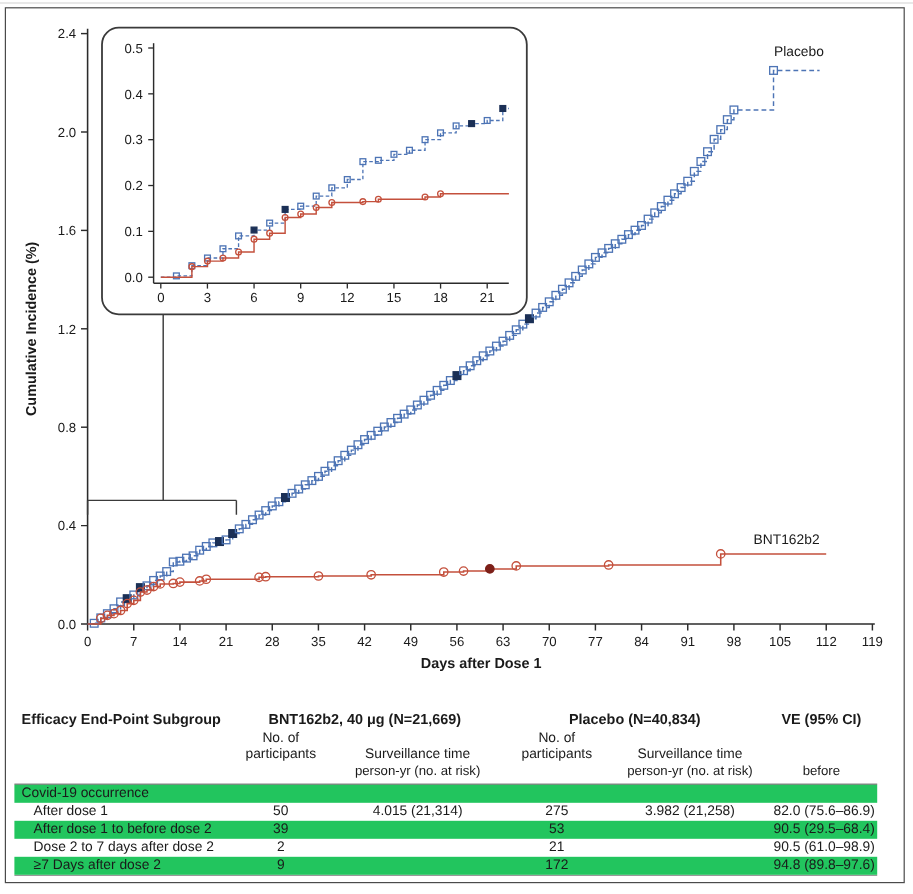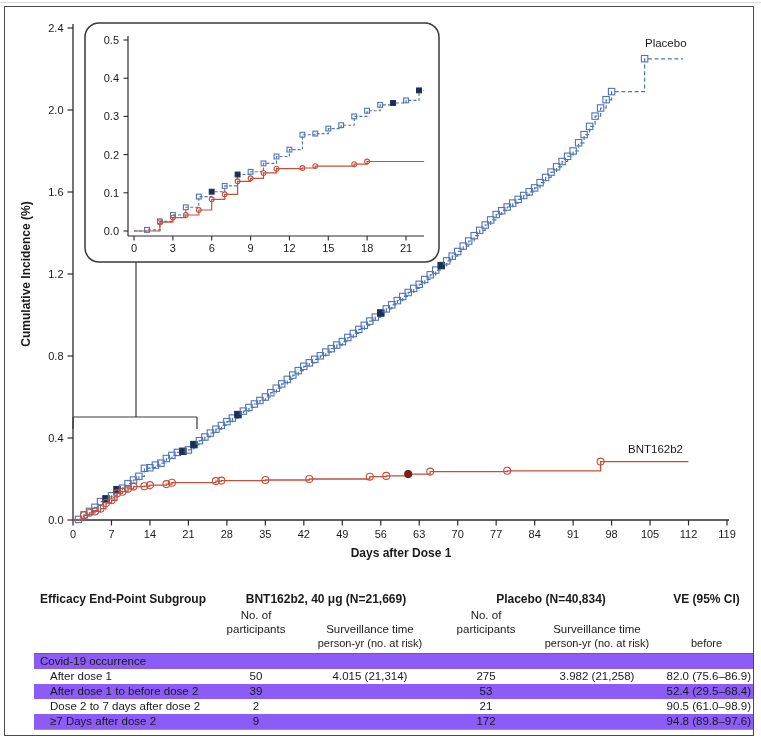--- a/index.html
+++ b/index.html
@@ -3,36 +3,36 @@
 <meta charset="utf-8">
 <style>
   html,body{margin:0;padding:0;background:#fff;}
   body{width:761px;height:745px;position:relative;overflow:hidden;
        font-family:"Liberation Sans",sans-serif;color:#1a1a1a;}
   .top-artifact{position:absolute;left:0;top:2px;width:761px;height:1px;background:#d9d9d9;}
   .figure-border{position:absolute;left:4px;top:6px;width:748px;height:728px;
        border:1.5px solid #4a4a4a;background:transparent;pointer-events:none;}
   #fig{position:absolute;left:0;top:0;}
   
-  .efficacy{position:absolute;left:34px;top:592px;width:719px;font-size:11.5px;line-height:14px;}
+  .efficacy{position:absolute;left:12px;top:592px;width:719px;font-size:11.5px;line-height:14px;}
   .grid{display:grid;grid-template-columns:178px 88px 140px 92px 130px 89px;align-items:end;}
   .hdr1{font-weight:bold;font-size:12px;}
   .hdr2{font-size:11.5px;}
   .ital{font-size:11px;}
   .cc{text-align:center;}
   .cl{text-align:left;}
   .span23{grid-column:2 / span 2;}
   .span45{grid-column:4 / span 2;}
   .col6{grid-column:6;}
   .col3{grid-column:3;}
   .col5{grid-column:5;}
   .hrule{border-bottom:1px solid #666;margin-top:3px;}
   .rows{border-bottom:1px solid #999;}
   .trow{display:grid;grid-template-columns:178px 88px 140px 92px 130px 89px;height:15px;line-height:15px;}
-  .shaded{background:#8b5cf6;}
+  .shaded{background:#22c55e;}
   .sect{padding-left:6px;}
   .indent{padding-left:16px;}
   .ve{text-align:right;padding-left:2px;}
   .pad1{padding-left:6px;}
 </style>
 </head>
 <body>
 
 <div class="top-artifact"></div>
 
@@ -350,21 +350,21 @@
       <div class="cc">275</div>
       <div class="cc">3.982 (21,258)</div>
       <div class="ve">82.0 (75.6–86.9)</div>
     </div>
     <div class="trow shaded">
       <div class="indent">After dose 1 to before dose 2</div>
       <div class="cc">39</div>
       <div class="cc"></div>
       <div class="cc">53</div>
       <div class="cc"></div>
-      <div class="ve">52.4 (29.5–68.4)</div>
+      <div class="ve">90.5 (29.5–68.4)</div>
     </div>
     <div class="trow">
       <div class="indent">Dose 2 to 7 days after dose 2</div>
       <div class="cc">2</div>
       <div class="cc"></div>
       <div class="cc">21</div>
       <div class="cc"></div>
       <div class="ve">90.5 (61.0–98.9)</div>
     </div>
     <div class="trow shaded">

